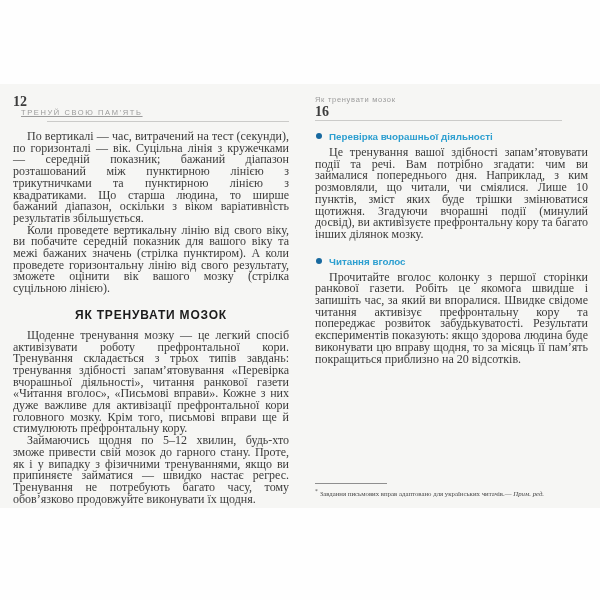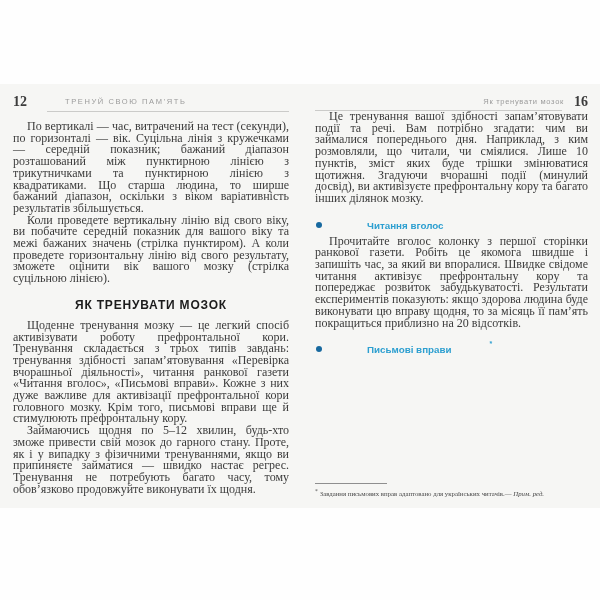--- a/index.html
+++ b/index.html
@@ -10,31 +10,32 @@
   }
   .spread-bg{
     position:absolute;left:0;top:84px;width:600px;height:424px;
     background:#f6f6f4;
   }
   .page{position:absolute;top:95px;}
   .page-left{left:13px;width:276px;}
   .page-right{left:315px;width:273px;height:413px;}
 
   .header-line{
-    display:flex;align-items:center;
+    display:flex;align-items:flex-start;
     font-family:"Liberation Sans", sans-serif;
+    flex-direction:column;
   }
   .page-num{
     font-family:"Liberation Serif", serif;
     font-size:14px;font-weight:bold;color:#3c3c3c;line-height:13px;
   }
   .running-title{
     font-size:7.5px;color:#9b9b9b;letter-spacing:1.6px;line-height:10px;
   }
-  .page-left .running-title{margin-left:38px;}
+  .page-left .running-title{margin-left:8px;text-decoration:underline;}
   .page-right .header-line{justify-content:flex-end;}
   .page-right .running-title{margin-right:10px;letter-spacing:0.7px;}
   .header-rule{border-top:1px solid #cbcbc9;margin-top:3px;height:0;}
   .page-left .header-rule{margin-left:34px;}
   .page-right .header-rule{margin-right:26px;margin-top:2px;}
 
   p.body{
     margin:0;font-size:12px;line-height:11.7px;color:#3b3b3b;
     text-align:justify;text-indent:14px;
   }
@@ -45,21 +46,21 @@
     font-family:"Liberation Sans", sans-serif;
     font-size:12px;font-weight:bold;letter-spacing:0.8px;color:#1c1c1c;
   }
 
   .sub-heading{
     display:flex;align-items:flex-start;
     font-family:"Liberation Sans", sans-serif;
     font-size:9.8px;font-weight:bold;color:#2d9fd0;
     margin:10px 0 5px 0;line-height:11px;
   }
-  .sub-heading.later{margin-top:15px;gap:38px;}
+  .sub-heading.later{margin-top:15px;}
   .bullet{
     width:6px;height:6px;border-radius:50%;background:#17699f;
     margin:2px 7px 0 1px;flex:none;
   }
   .marker{font-size:7px;vertical-align:super;line-height:0;}
 
   .footnote{
     position:absolute;left:0;top:388px;width:273px;
   }
   .footnote-rule{width:72px;border-top:1px solid #8f8f8f;margin-bottom:3px;}
@@ -90,32 +91,32 @@
   <p class="body">Займаючись щодня по 5–12 хвилин, будь-хто зможе привести свій мозок до гарного стану. Проте, як і у випадку з фізичними тренуваннями, якщо ви припиняєте займатися — швидко настає регрес. Тренування не потребують багато часу, тому обов’язково продовжуйте виконувати їх щодня.</p>
 </div>
 
 <div class="page page-right">
   <div class="header-line">
     <span class="running-title">Як тренувати мозок</span>
     <span class="page-num">16</span>
   </div>
   <div class="header-rule"></div>
 
+  <div class="sub-heading">
+    <span class="bullet"></span>
+    <span>Перевірка вчорашньої діяльності</span>
+      <span class="marker"></span>
+  </div>
   <p class="body">Це тренування вашої здібності запам’ятовувати події та речі. Вам потрібно згадати: чим ви займалися попереднього дня. Наприклад, з ким розмовляли, що читали, чи сміялися. Лише 10 пунктів, зміст яких буде трішки змінюватися щотижня. Згадуючи вчорашні події (минулий досвід), ви активізуєте префронтальну кору та багато інших ділянок мозку.</p>
 
   <div class="sub-heading later">
     <span class="bullet"></span>
     <span>Читання вголос</span>
       <span class="marker"></span>
   </div>
   <p class="body">Прочитайте вголос колонку з першої сторінки ранкової газети. Робіть це якомога швидше і запишіть час, за який ви впоралися. Швидке свідоме читання активізує префронтальну кору та попереджає розвиток забудькуватості. Результати експериментів показують: якщо здорова людина буде виконувати цю вправу щодня, то за місяць її пам’ять покращиться приблизно на 20 відсотків.</p>
 
-  <div class="sub-heading later">
-    <span class="bullet"></span>
-    <span>Письмові вправи</span>
-      <span class="marker">*</span>
-  </div>
 
   <div class="footnote">
     <div class="footnote-rule"></div>
     <p class="footnote-text"><span class="fn-symbol">*</span><span>Завдання письмових вправ адаптовано для українських читачів.— </span><span class="fn-source">Прим. ред.</span></p>
   </div>
 </div>
 
 </body></html>

